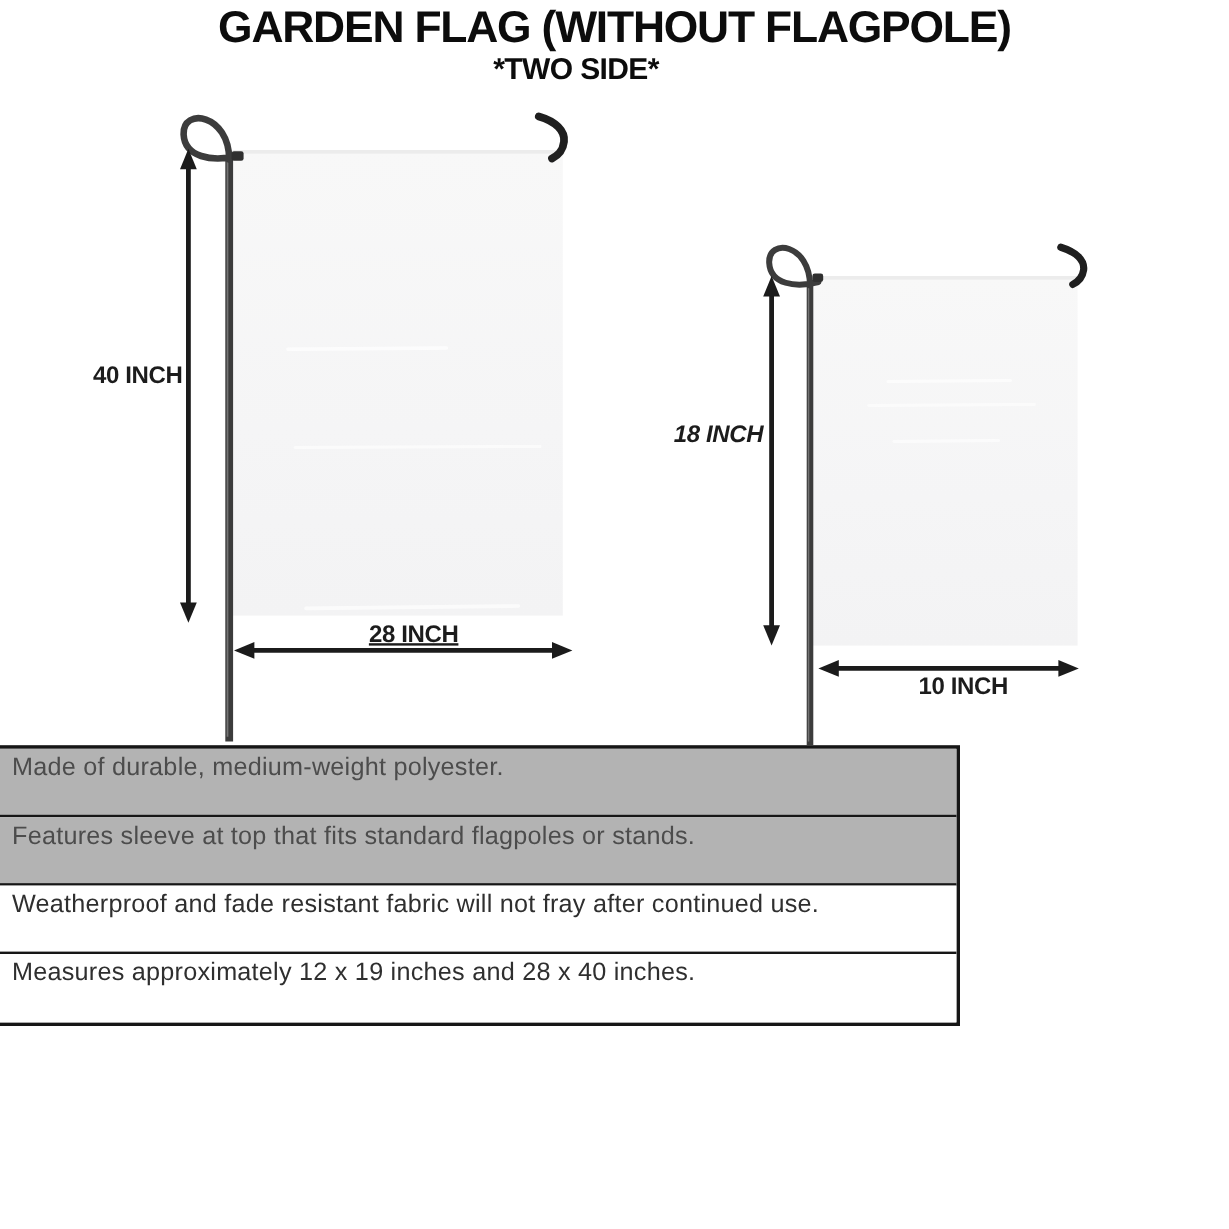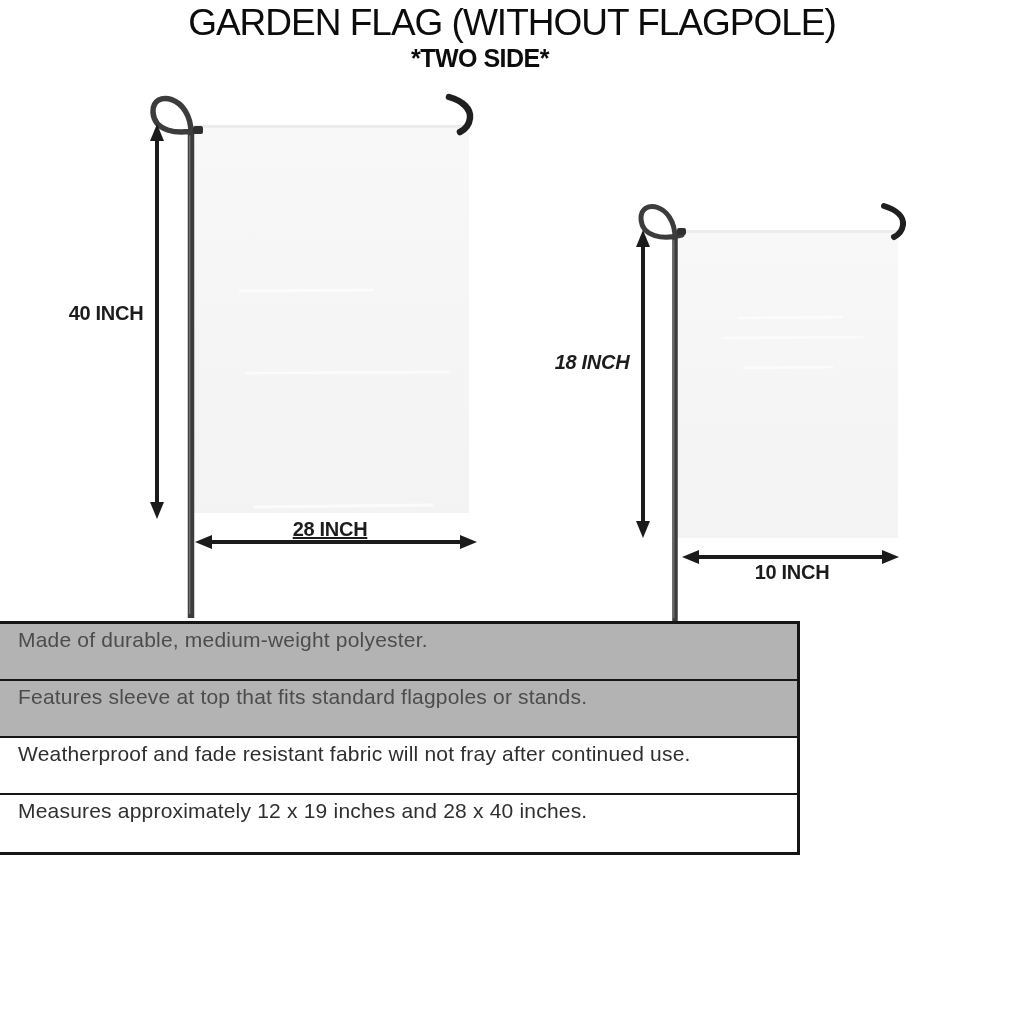--- a/index.html
+++ b/index.html
@@ -6,57 +6,57 @@
   .page{
     position:relative;
     width:1024px;height:1024px;
     background:#ffffff;
     font-family:"Liberation Sans", sans-serif;
     overflow:hidden;
   }
   .title-line1{
     position:absolute;top:2px;left:0;right:0;
     text-align:center;
-    font-size:37px;font-weight:400;color:#0c0c0c;
+    font-size:37px;font-weight:700;color:#0c0c0c;
     letter-spacing:-1px;
     font-family:"Liberation Sans", sans-serif;
   }
   .title-line2{
     position:absolute;top:44px;left:0;right:64px;
     text-align:center;
     font-size:25px;font-weight:800;color:#0c0c0c;
     letter-spacing:-0.5px;
   }
   .diagram-layer{
     position:absolute;top:0;left:0;width:1024px;height:1024px;
   }
   .dim-label{
     position:absolute;
     font-size:20px;font-weight:700;color:#1c1c1c;
     letter-spacing:-0.3px;
-    text-align:center;
+    text-align:right;
     white-space:nowrap;
   }
   .dim-label.h40{left:60px;top:302px;width:92px;}
   .dim-label.w28{left:278px;top:518px;width:104px;text-decoration:underline;}
   .dim-label.h18{left:548px;top:351px;width:88px;font-style:italic;}
   .dim-label.w12{left:744px;top:561px;width:96px;}
   .features-table{
     position:absolute;
     left:-3px;top:621px;width:797px;
     border:3px solid #161616;
     box-sizing:content-box;
     background:#ffffff;
   }
   .feature-row{
     height:57px;
     background:#ffffff;
     border-bottom:2px solid #161616;
     box-sizing:border-box;
-    padding:4px 10px 0 18px;
+    padding:4px 10px 0 10px;
   }
   .feature-row:last-child{border-bottom:none;}
   .feature-row.shaded{background:#b3b3b3;}
   .feature-text{
     font-size:21px;color:#2f2f2f;
     letter-spacing:0.2px;
   }
   .feature-row.shaded .feature-text{color:#4c4c4c;}
 </style>
 </head>

